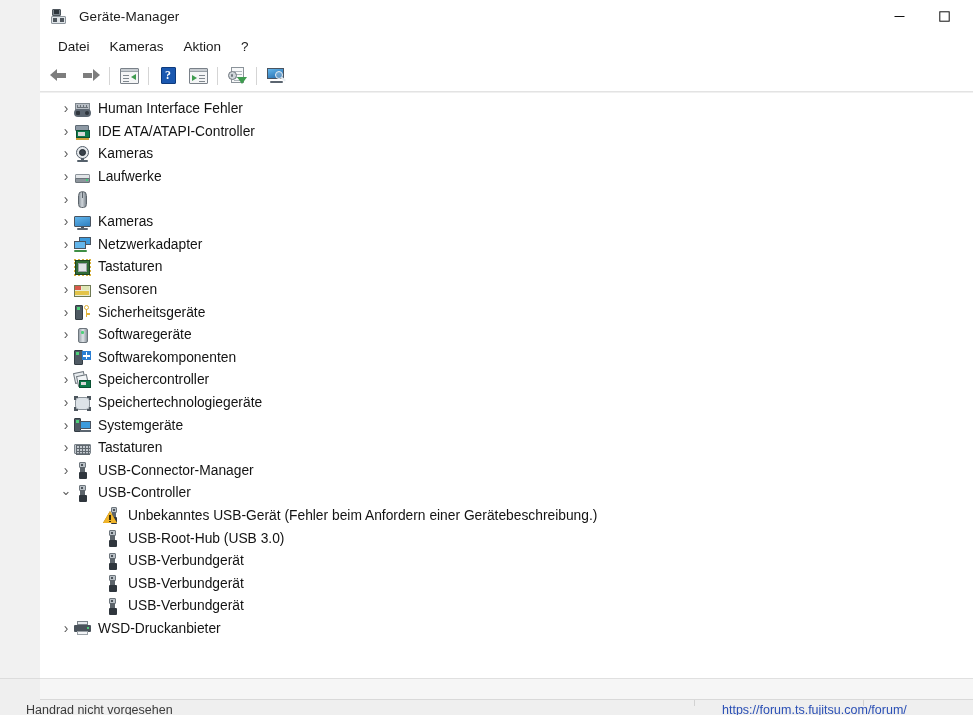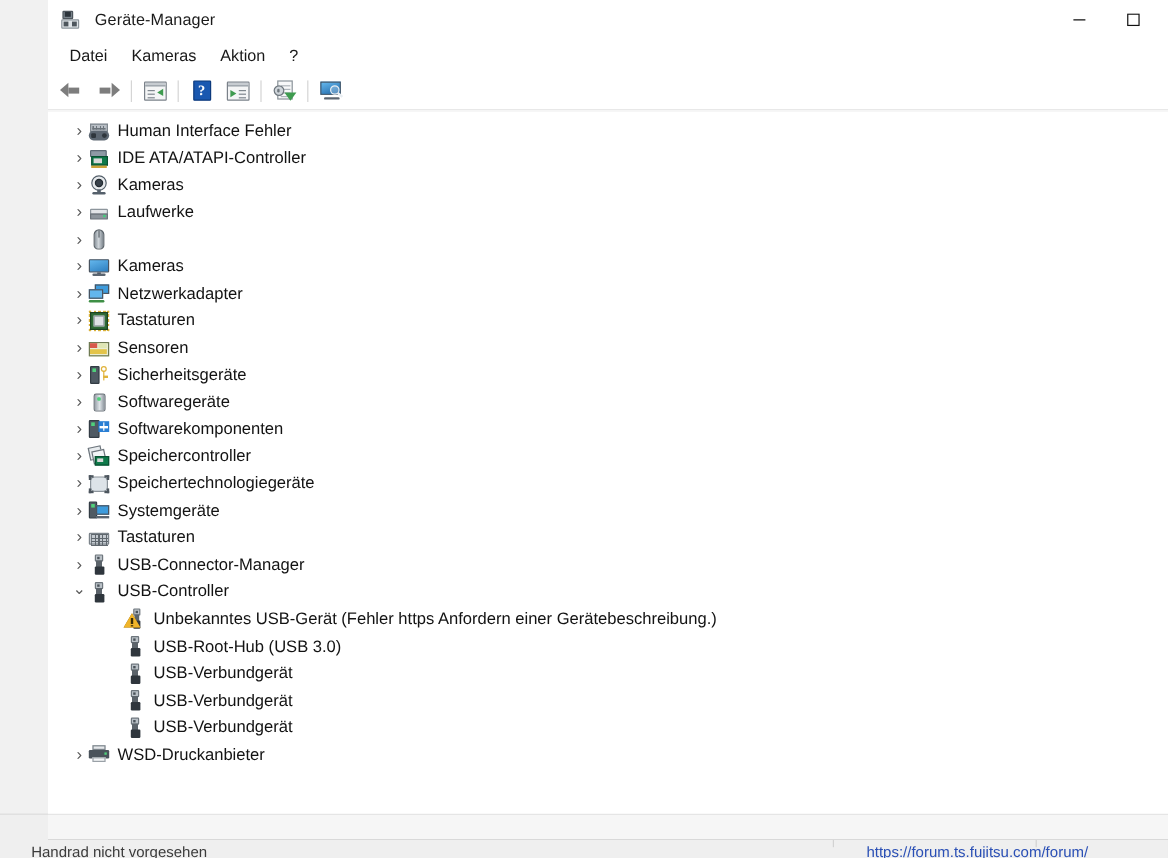--- a/index.html
+++ b/index.html
@@ -609,21 +609,21 @@
         <div class="trow" style="padding-left: 48px;">
           <span class="twist"></span>
           <span class="ticon">
             <span class="b usb-h" style="left:7px;width:6px;"></span>
             <span class="b usb-s" style="left:8px;width:4px;"></span>
             <span class="b usb-c" style="left:6.5px;width:6px;"></span>
             <span class="b warn"></span>
             <span class="b warn-x"></span>
             <span class="b warn-d"></span>
           </span>
-          <span class="tlabel">Unbekanntes USB-Gerät (Fehler https Anfordern einer Gerätebeschreibung.)</span>
+          <span class="tlabel">Unbekanntes USB-Gerät (Fehler beim Anfordern einer Gerätebeschreibung.)</span>
         </div>
         <div class="trow" style="padding-left: 48px;">
           <span class="twist"></span>
           <span class="ticon">
             <span class="b usb-h"></span>
             <span class="b usb-s"></span>
             <span class="b usb-c"></span>
           </span>
           <span class="tlabel">USB-Root-Hub (USB 3.0)</span>
         </div>

